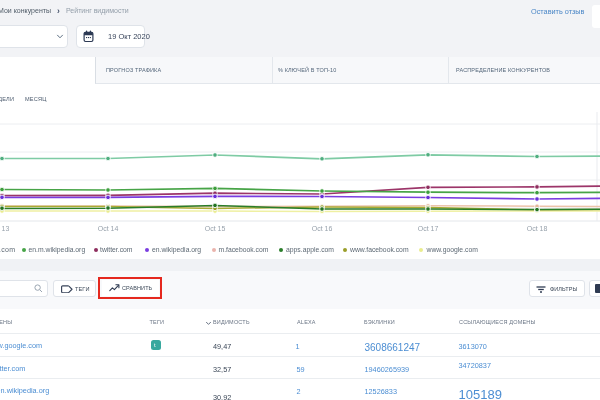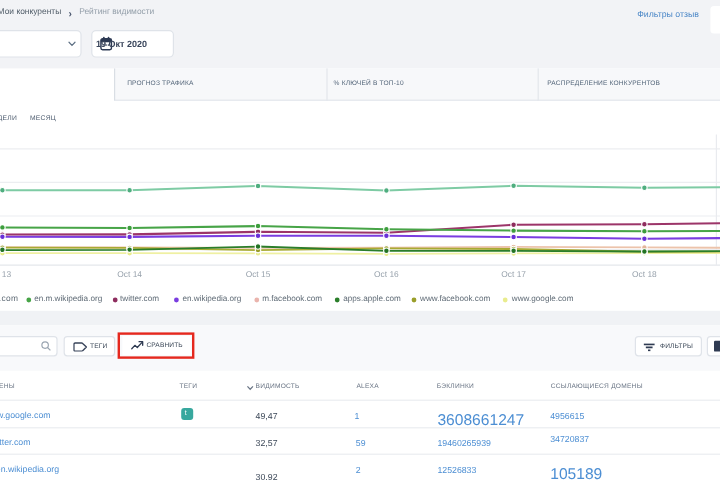--- a/index.html
+++ b/index.html
@@ -6,39 +6,39 @@
 body{font-family:"Liberation Sans",sans-serif;background:#fff;position:relative}
 .abs{position:absolute}
 .up{text-transform:uppercase}
 </style></head>
 <body>
 
 <div class="abs" style="left:0;top:0;width:600px;height:57px;background:#f2f3f6"></div>
 <div class="abs" style="left:-2px;top:7px;font-size:7px;color:#505c68">Мои конкуренты</div>
 <div class="abs" style="left:57px;top:5.5px;font-size:8.5px;color:#47536b;font-weight:bold">›</div>
 <div class="abs" style="left:66px;top:7px;font-size:7px;color:#939ea9">Рейтинг видимости</div>
-<div class="abs" style="left:531px;top:7px;font-size:7.3px;color:#4b87c7">Фильтры отзыв</div>
+<div class="abs" style="left:531px;top:7px;font-size:7.3px;color:#4b87c7">Оставить отзыв</div>
 <div class="abs" style="left:592px;top:5px;width:16px;height:23px;background:#fff;border-radius:3px"></div>
 
 <div class="abs" style="left:-30px;top:25px;width:98px;height:23px;background:#fff;border:1px solid #dfe3e9;border-radius:4px"></div>
 <svg class="abs" style="left:56px;top:34px" width="8" height="6" viewBox="0 0 8 6">
     <path d="M1.5 1.2 L4 3.8 L6.5 1.2" fill="none" stroke="#5f7185" stroke-width="1" stroke-linecap="round"></path>
   </svg>
 
 <div class="abs" style="left:76px;top:25px;width:69px;height:23px;background:#fff;border:1px solid #dfe3e9;border-radius:4px"></div>
 <svg class="abs" style="left:83px;top:29.5px" width="11" height="13" viewBox="0 0 11 13">
   <rect x="1.1" y="2.3" width="8.8" height="9.2" rx="1.4" fill="#fff" stroke="#2d3a54" stroke-width="1.2"></rect>
   <path d="M1.1 3.7 q0-1.4 1.4-1.4 h6 q1.4 0 1.4 1.4 v1.6 H1.1 Z" fill="#2d3a54"></path>
   <rect x="2.9" y="0.6" width="1.3" height="2.4" rx="0.6" fill="#2d3a54"></rect>
   <rect x="6.8" y="0.6" width="1.3" height="2.4" rx="0.6" fill="#2d3a54"></rect>
   <rect x="3.0" y="7.0" width="1.1" height="1.1" fill="#2d3a54"></rect>
     <rect x="4.9" y="7.0" width="1.1" height="1.1" fill="#2d3a54"></rect>
     <rect x="6.8" y="7.0" width="1.1" height="1.1" fill="#2d3a54"></rect>
 </svg>
-<div class="abs" style="left:80px;top:31.5px;font-size:7.5px;font-weight:bold;color:#3a465c">19 Окт 2020</div>
+<div class="abs" style="left:108px;top:31.5px;font-size:7.5px;font-weight:normal;color:#3a465c">19 Окт 2020</div>
 
 <div class="abs" style="left:95px;top:57px;width:505px;height:27px;background:#f7f8fa;border-bottom:1px solid #e3e7ec;border-left:1px solid #d9dee4"></div>
 <div class="abs" style="left:272px;top:57px;width:1px;height:27px;background:#e3e7ec"></div>
 <div class="abs" style="left:448px;top:57px;width:1px;height:27px;background:#e3e7ec"></div>
 <div class="abs up" style="left:106px;top:67px;font-size:5.5px;letter-spacing:0.15px;color:#54667a">Прогноз трафика</div>
 <div class="abs up" style="left:278px;top:67px;font-size:5.5px;letter-spacing:0.15px;color:#54667a">% ключей в топ-10</div>
 <div class="abs up" style="left:456px;top:67px;font-size:5.5px;letter-spacing:0.15px;color:#54667a">Распределение конкурентов</div>
 
 <div class="abs up" style="left:-10px;top:95.5px;font-size:5.6px;letter-spacing:0.2px;color:#4c5b6e">Недели</div>
 <div class="abs up" style="left:25px;top:95.5px;font-size:5.6px;letter-spacing:0.2px;color:#4c5b6e">Месяц</div>
@@ -202,22 +202,22 @@
 
 <div class="abs" style="left:0;top:333px;width:600px;height:1px;background:#eaedf0"></div>
 <div class="abs" style="left:0;top:356px;width:600px;height:1px;background:#eaedf0"></div>
 <div class="abs" style="left:0;top:378px;width:600px;height:1px;background:#eaedf0"></div>
 
 <div class="abs" style="left:-13px;top:341px;font-size:7.3px;color:#4c8ed3">www.google.com</div>
 <div class="abs" style="left:150.5px;top:340px;width:10px;height:10px;background:#38a89e;border-radius:2.5px"></div>
 <div class="abs" style="left:154px;top:341.5px;font-size:6px;color:#fff">t</div>
 <div class="abs" style="left:213px;top:342px;font-size:7.3px;color:#3b4757">49,47</div>
 <div class="abs" style="left:295.5px;top:342px;font-size:7.3px;color:#4c8ed3">1</div>
-<div class="abs" style="left:364.5px;top:342px;font-size:13px;color:#4c8ed3">3608661247</div>
-<div class="abs" style="left:458.5px;top:342px;font-size:7.3px;color:#4c8ed3">4956615</div>
+<div class="abs" style="left:364.5px;top:342px;font-size:10px;color:#4c8ed3">3608661247</div>
+<div class="abs" style="left:458.5px;top:342px;font-size:7.3px;color:#4c8ed3">3613070</div>
 
 <div class="abs" style="left:-9.5px;top:364px;font-size:7.3px;color:#4c8ed3">twitter.com</div>
 <div class="abs" style="left:213px;top:364.5px;font-size:7.3px;color:#3b4757">32,57</div>
 <div class="abs" style="left:296.5px;top:364.5px;font-size:7.3px;color:#4c8ed3">59</div>
 <div class="abs" style="left:364.5px;top:364.5px;font-size:7.3px;color:#4c8ed3">19460265939</div>
 <div class="abs" style="left:458.5px;top:361px;font-size:7.3px;color:#4c8ed3">34720837</div>
 
 <div class="abs" style="left:-3.5px;top:386px;font-size:7.3px;color:#4c8ed3">en.wikipedia.org</div>
 <div class="abs" style="left:213px;top:393px;font-size:7.3px;color:#3b4757">30,92</div>
 <div class="abs" style="left:296.5px;top:386.5px;font-size:7.3px;color:#4c8ed3">2</div>

